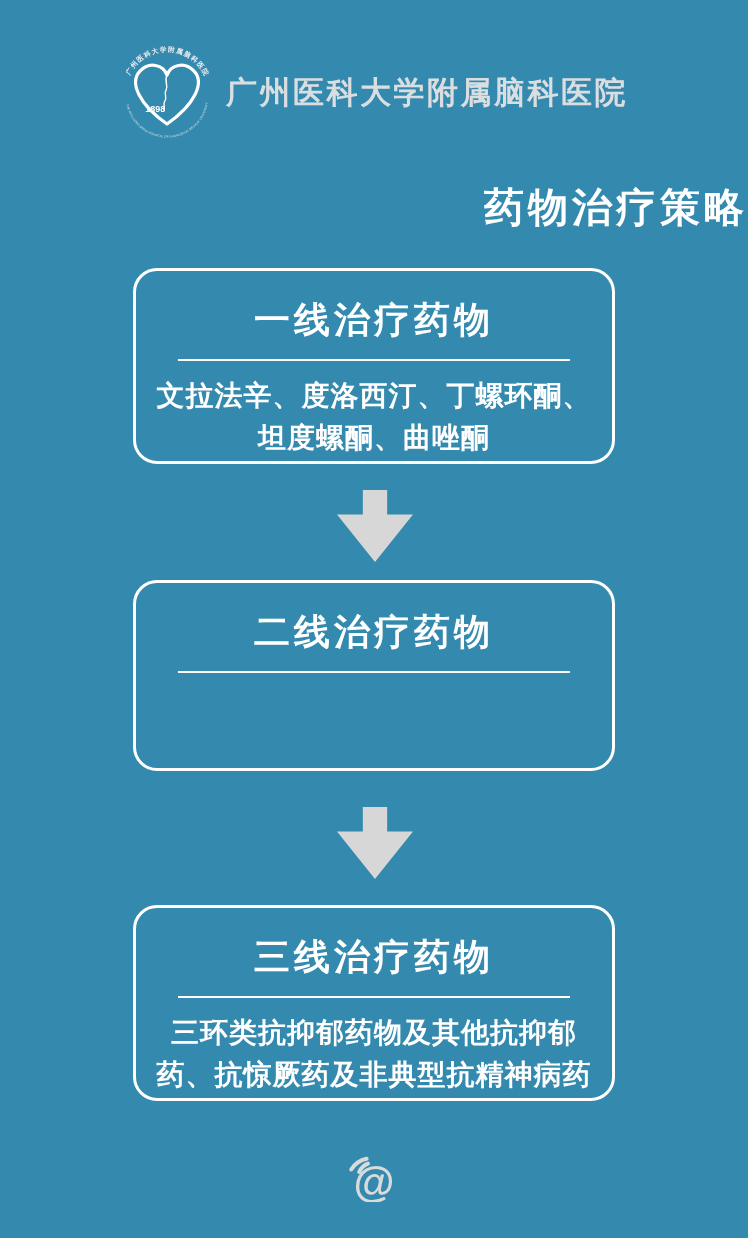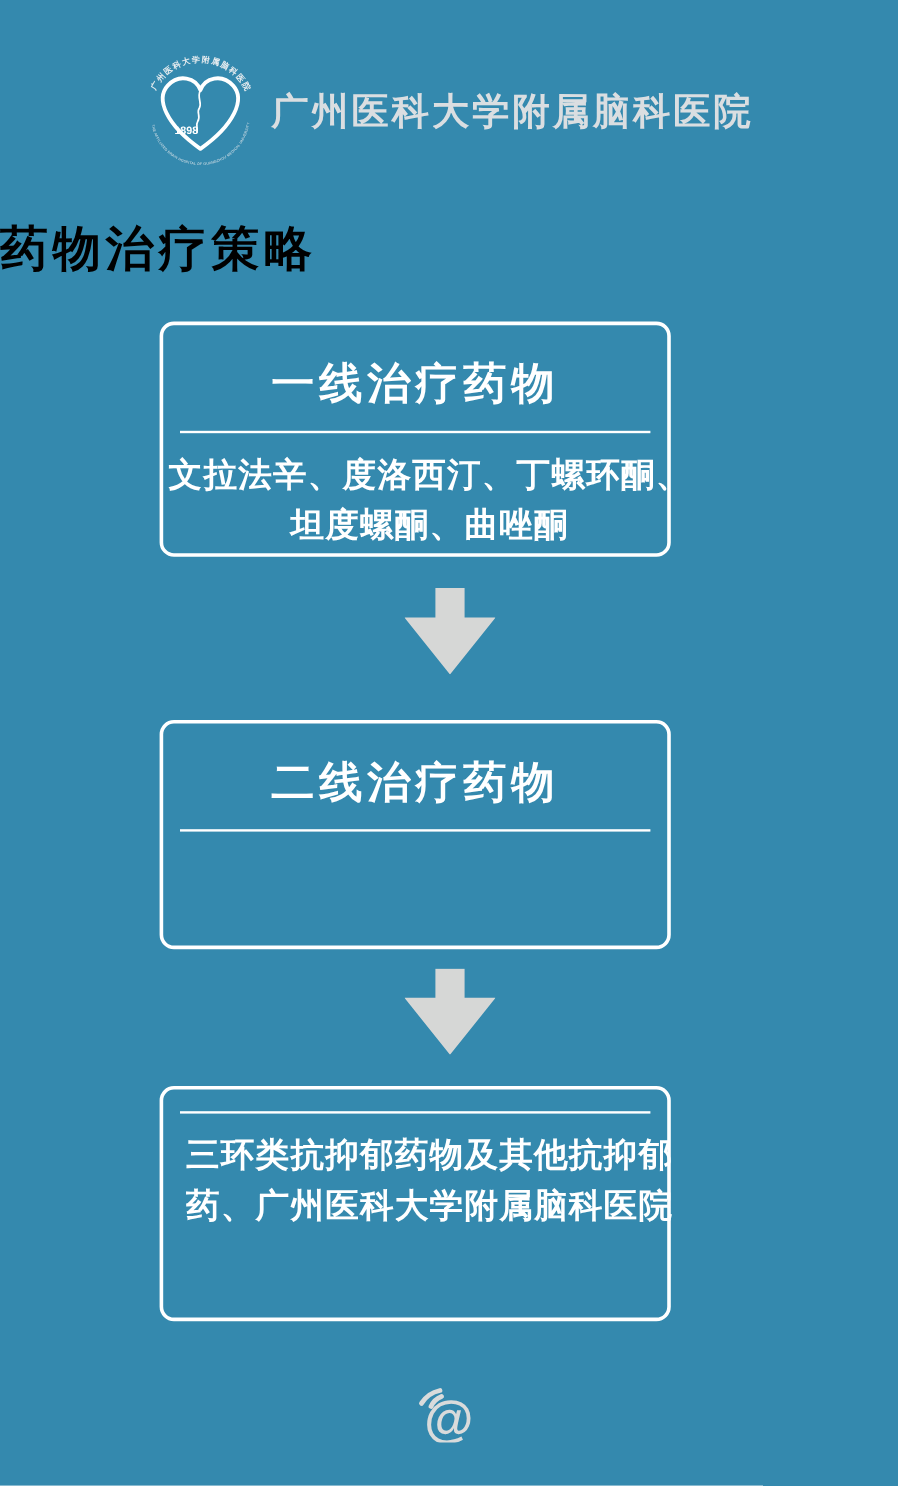--- a/index.html
+++ b/index.html
@@ -18,33 +18,33 @@
   }
   .logo{width:94px;height:94px;flex:0 0 auto;}
   .hospital-name{
     font-size:31px;font-weight:bold;color:#dadee1;
     letter-spacing:2.5px;white-space:nowrap;
   }
 
   
   .page-title{
     position:absolute;top:180px;left:0;width:100%;
-    margin:0;text-align:left;
-    font-size:40px;font-weight:bold;color:#000000;letter-spacing:4px;
+    margin:0;text-align:right;
+    font-size:40px;font-weight:bold;color:#ffffff;letter-spacing:4px;
   }
 
   
   .step-box{
-    position:absolute;left:133px;width:426px;
+    position:absolute;left:133px;width:482px;
     box-sizing:border-box;
-    border:3px solid #ffffff;border-radius:12px;
+    border:3px solid #ffffff;border-radius:24px;
     text-align:center;color:#ffffff;
   }
   .step-box.pos-0{top:268px;height:196px;}
-  .step-box.pos-1{top:600px;height:191px;}
+  .step-box.pos-1{top:580px;height:191px;}
   .step-box.pos-2{top:905px;height:196px;}
   .step-title{
     margin:0;padding-top:27px;
     font-size:36px;font-weight:bold;letter-spacing:4px;line-height:1.2;
   }
   .divider{
     width:392px;height:2px;background:#ffffff;
     margin:18px auto 14px auto;
   }
   .step-drugs{
@@ -111,22 +111,23 @@
     <div class="arrow pos-0"></div>
 
     <section class="step-box pos-1">
       <h2 class="step-title">二线治疗药物</h2>
       <div class="divider"></div>
     </section>
 
     <div class="arrow pos-1"></div>
 
     <section class="step-box pos-2">
+      <h2 class="step-title">三线治疗药物</h2>
       <div class="divider"></div>
-      <p class="step-drugs">三环类抗抑郁药物及其他抗抑郁药、广州医科大学附属脑科医院</p>
+      <p class="step-drugs">三环类抗抑郁药物及其他抗抑郁药、抗惊厥药及非典型抗精神病药</p>
     </section>
 
   </div>
 
   <div class="footer">
     <svg class="at-icon" viewBox="0 0 52 58" aria-hidden="true">
       <path d="M 26,18 a 16,16 0 0 1 11,5" fill="none" stroke="#d9dbdb" stroke-width="4" stroke-linecap="round" transform="rotate(-68 26 34)"></path>
       <path d="M 22,10 a 24,24 0 0 1 17,8" fill="none" stroke="#d9dbdb" stroke-width="4" stroke-linecap="round" transform="rotate(-60 26 34)"></path>
       <text x="26" y="53" font-size="42" font-weight="bold" fill="#d9dbdb" text-anchor="middle">@</text>
     </svg>

